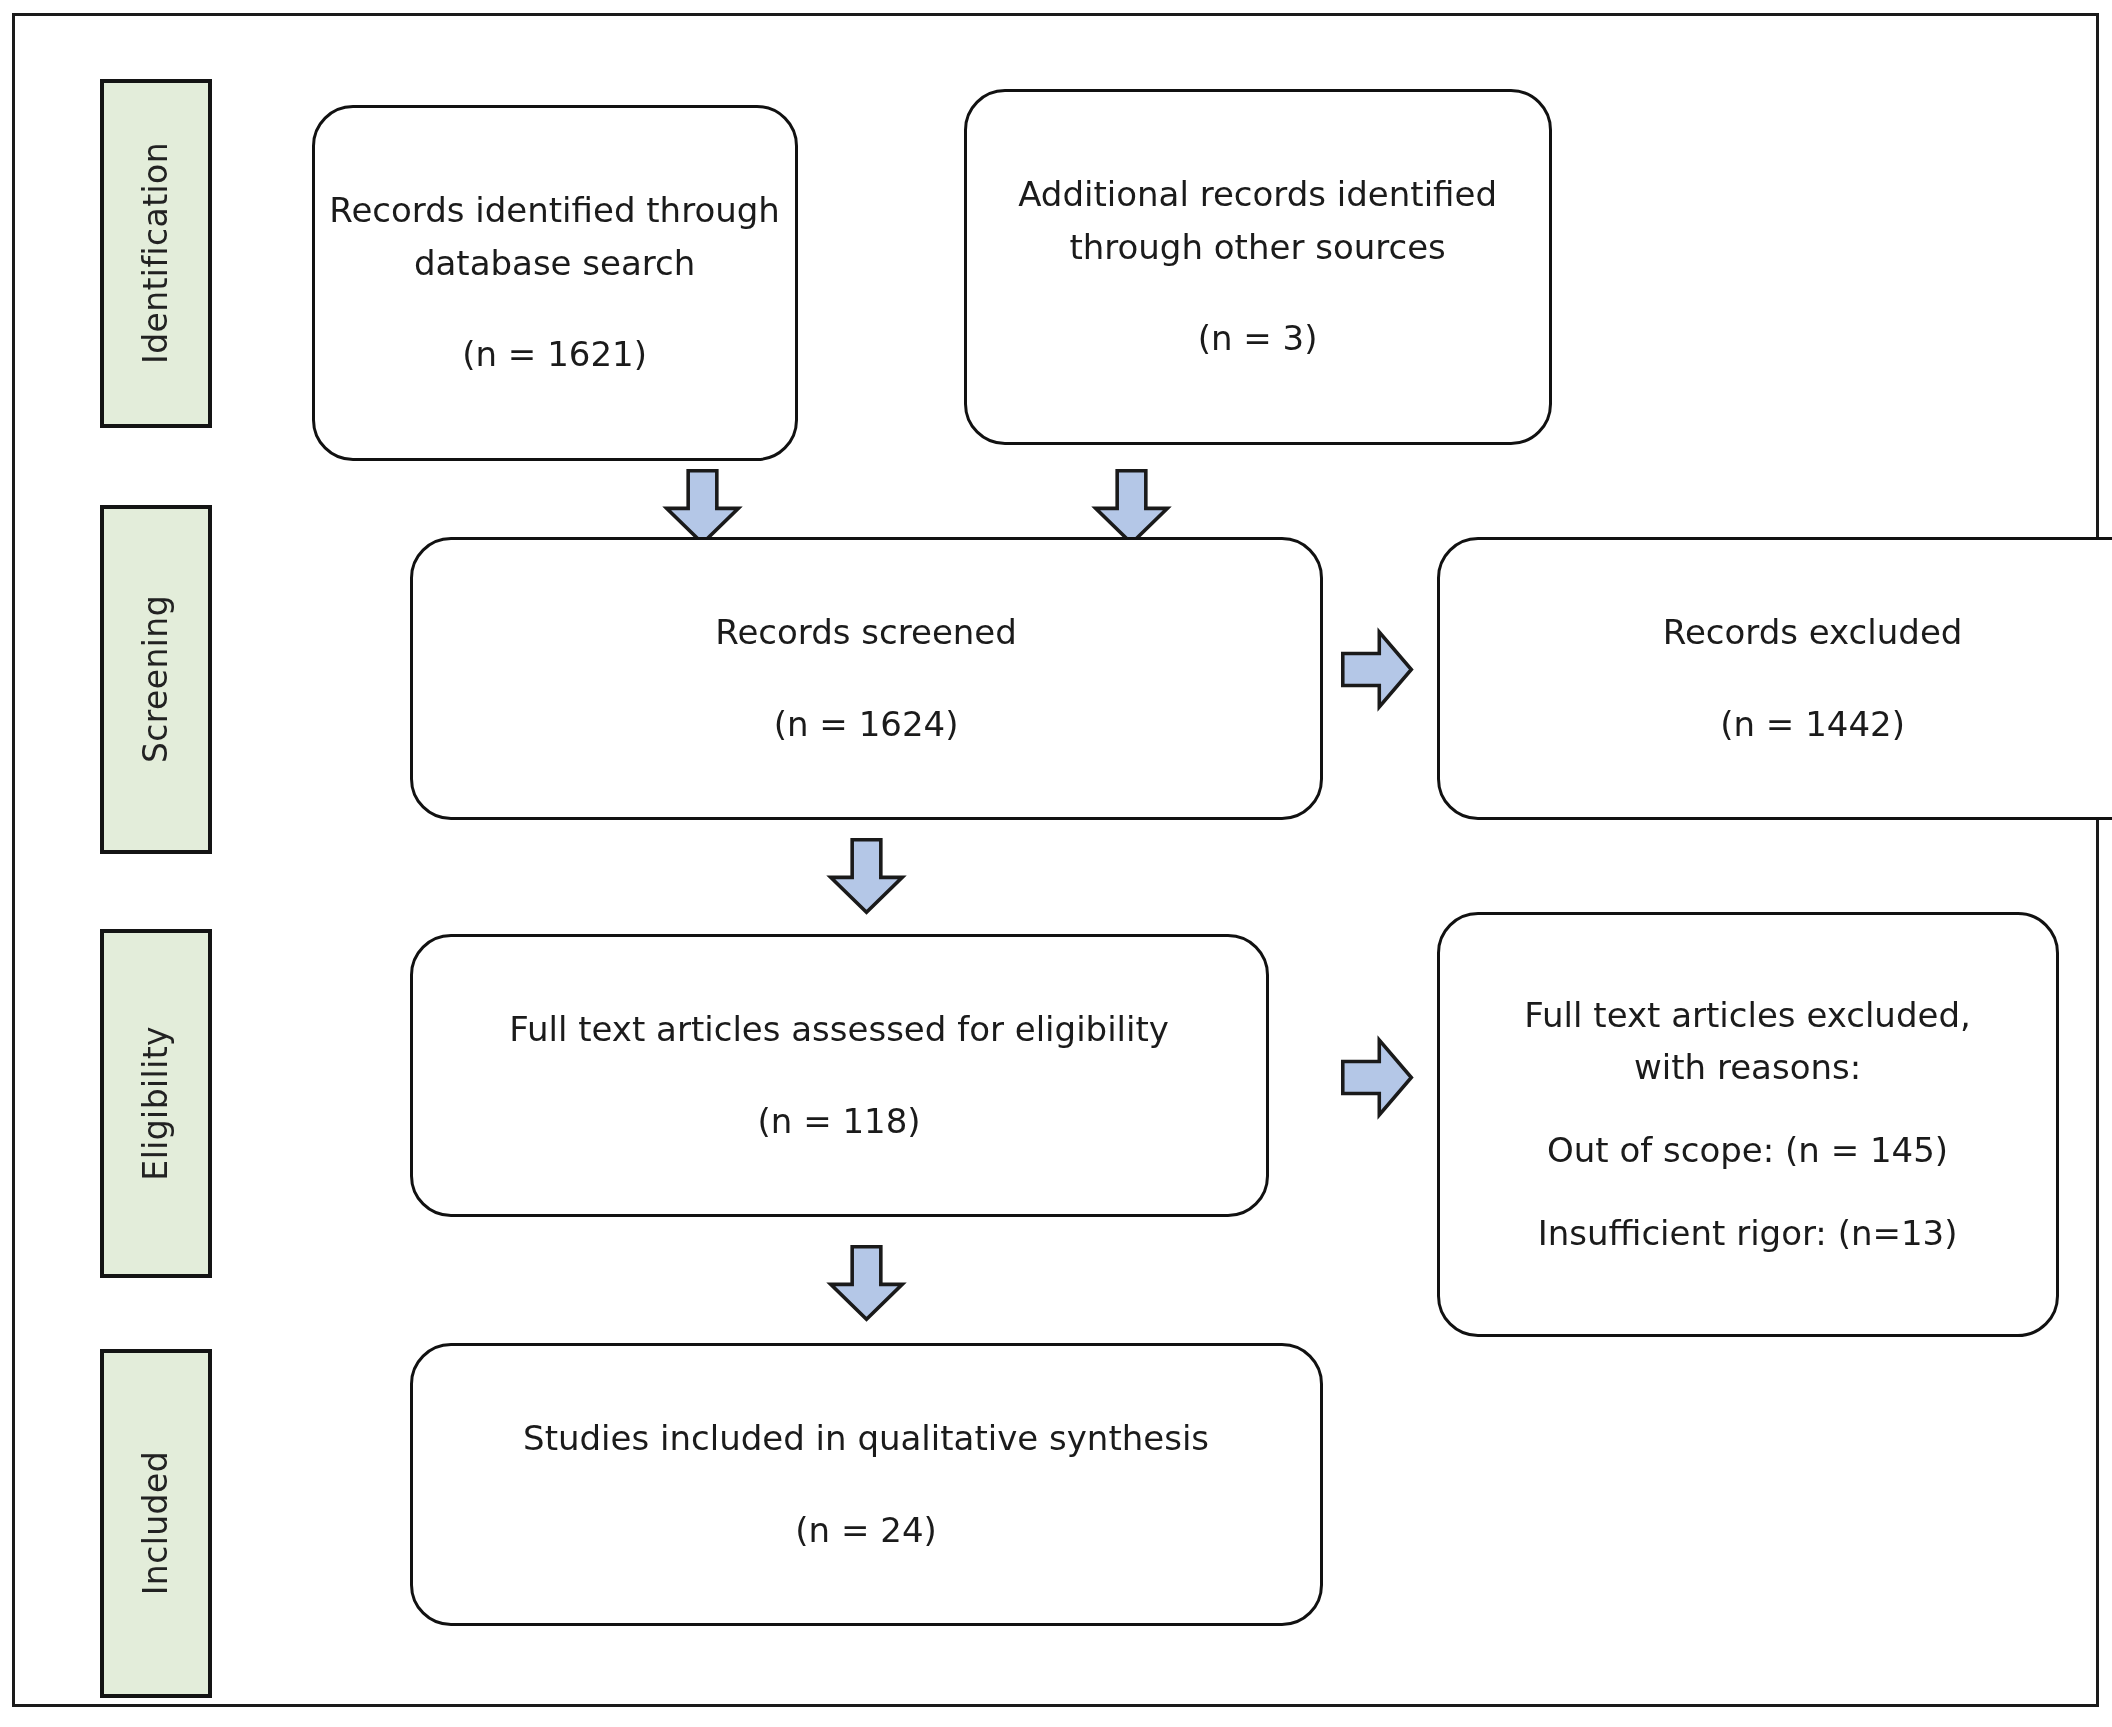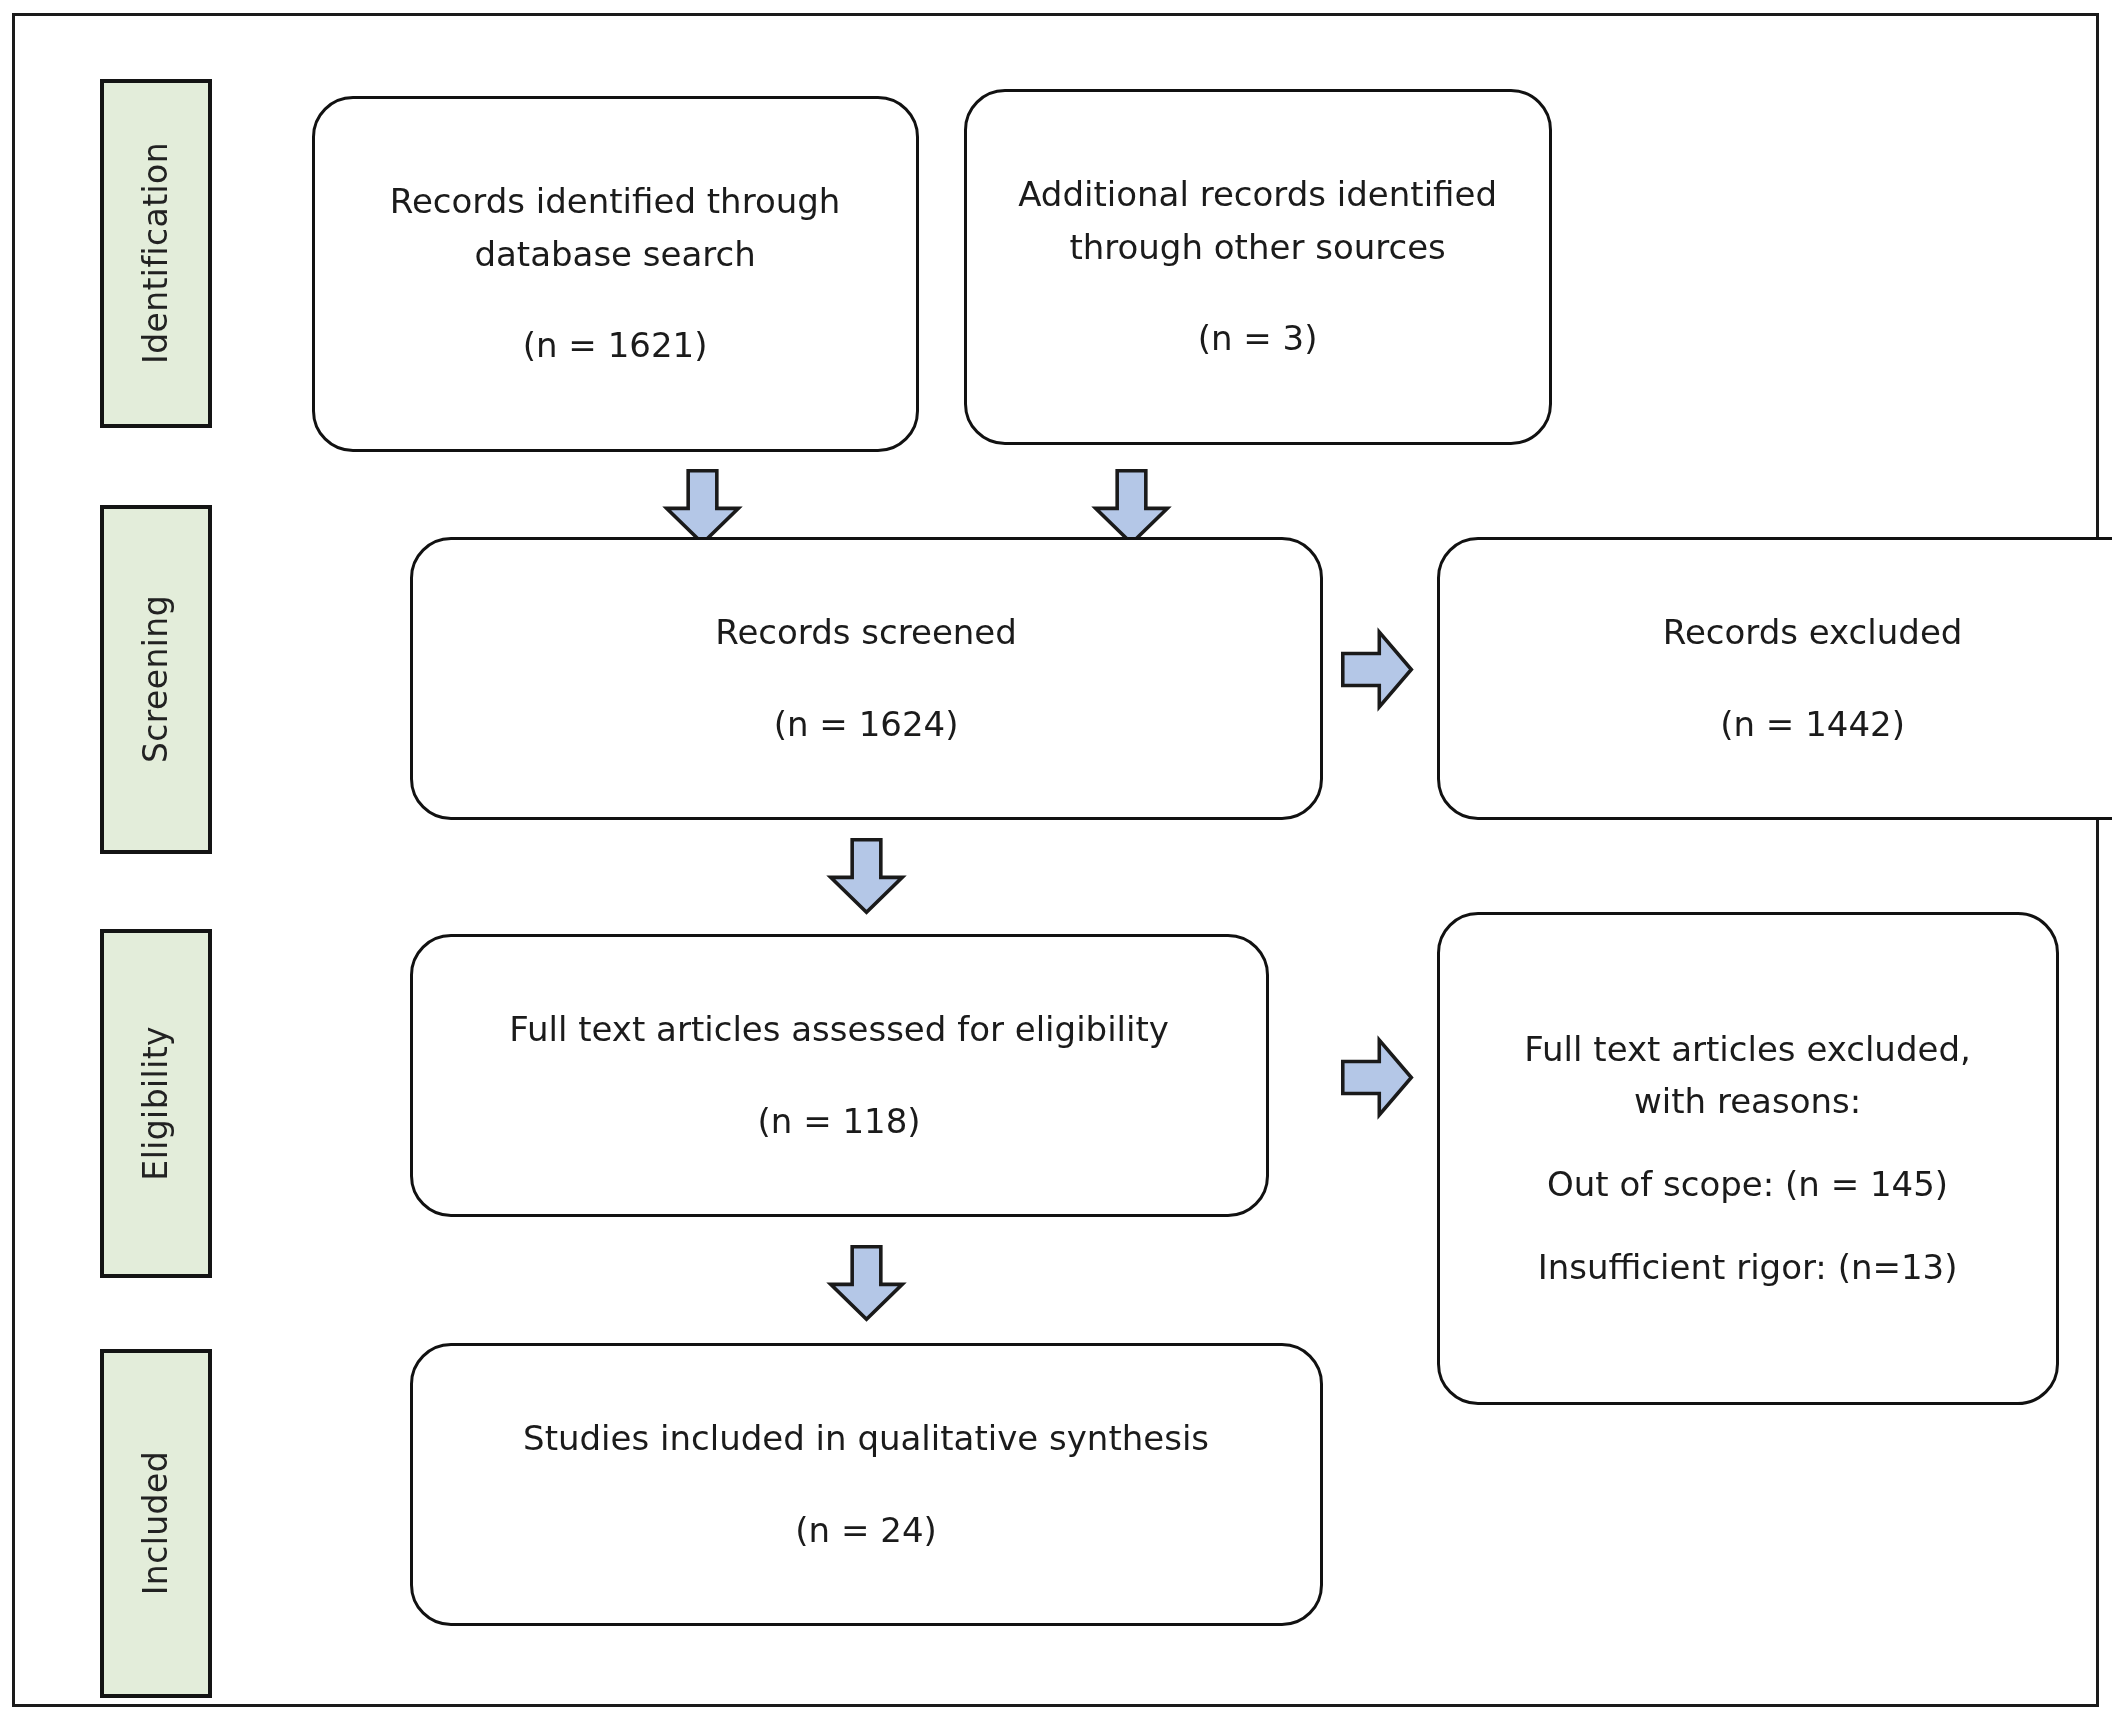--- a/index.html
+++ b/index.html
@@ -97,21 +97,21 @@
     </div>
 
     <div class="stage" style="left:85px; top:913px; width:112px; height:349px;">
       <span class="stage-label">Eligibility</span>
     </div>
 
     <div class="stage" style="left:85px; top:1333px; width:112px; height:349px;">
       <span class="stage-label">Included</span>
     </div>
 
-    <div class="node" style="left:297px; top:80px; width:607px; height:356px;">
+    <div class="node" style="left:297px; top:89px; width:486px; height:356px;">
       <div class="line">Records identified through</div>
       <div class="line">database search</div>
       <div class="gap"></div>
       <div class="line">(n = 1621)</div>
     </div>
 
     <div class="node" style="left:949px; top:73px; width:588px; height:356px;">
       <div class="line">Additional records identified</div>
       <div class="line">through other sources</div>
       <div class="gap"></div>
@@ -159,21 +159,21 @@
       <div class="gap"></div>
       <div class="line">(n = 118)</div>
     </div>
 
     <div class="arrow" style="left:1326px; top:1021px;">
       <svg width="73" height="81" viewBox="0 0 82 90">
         <polygon points="2,27 43,27 43,3 79,45 43,87 43,63 2,63" fill="#b4c7e7" stroke="#1a1a1a" stroke-width="4" stroke-linejoin="miter"></polygon>
       </svg>
     </div>
 
-    <div class="node" style="left:1422px; top:896px; width:622px; height:493px;">
+    <div class="node" style="left:1422px; top:896px; width:622px; height:425px;">
       <div class="line">Full text articles  excluded,</div>
       <div class="line">with reasons:</div>
       <div class="gap-sm"></div>
       <div class="line">Out of scope: (n = 145)</div>
       <div class="gap-sm"></div>
       <div class="line">Insufficient rigor: (n=13)</div>
     </div>
 
     <div class="arrow" style="left:813px; top:1229px;">
       <svg width="77" height="77" viewBox="0 0 86 86">

